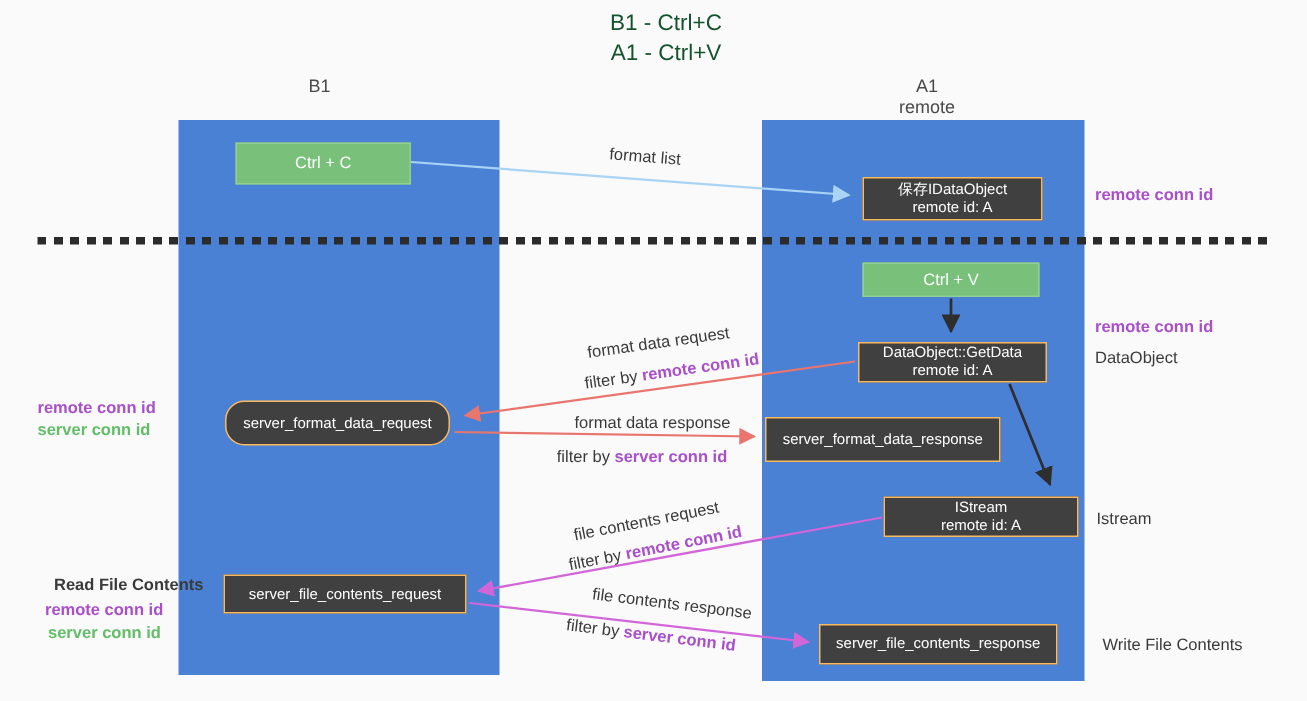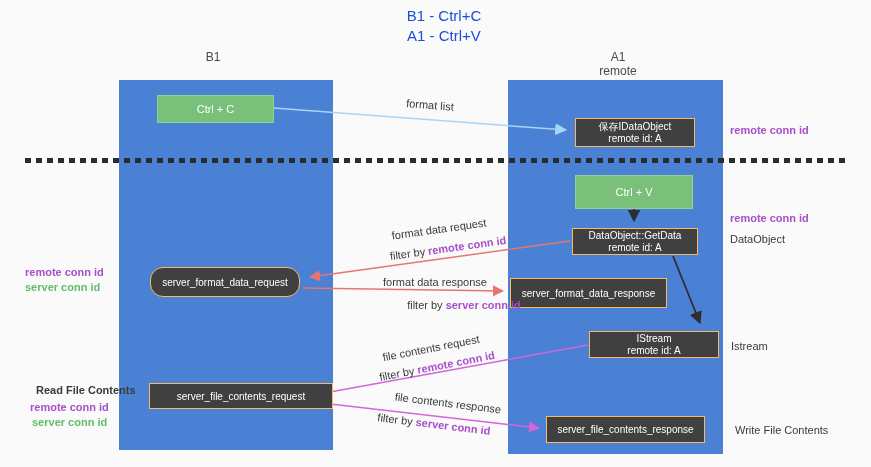--- a/index.html
+++ b/index.html
@@ -1,19 +1,19 @@
 <!DOCTYPE html>
 <html><head>
 <meta charset="utf-8">
 <style>
   html,body{margin:0;padding:0;background:#fafafa;font-family:"Liberation Sans",sans-serif;}
   .canvas{position:relative;width:871px;height:467px;background:#fafafa;overflow:hidden;}
 
   .title{position:absolute;left:344px;top:6px;width:200px;text-align:center;
-         font-size:15px;line-height:20px;color:#1d4ed8;}
+         font-size:15px;line-height:20px;color:#14532d;}
 
   .lane-header{position:absolute;width:120px;text-align:center;font-size:12px;
                line-height:14px;color:#4a4a4a;}
   .lane{position:absolute;background:#4a81d5;}
 
   .dashes{position:absolute;left:25px;top:158px;width:822px;height:5px;z-index:3;
           background:repeating-linear-gradient(90deg,#2b2b2b 0 6px,transparent 6px 11px);}
 
   svg.wires{position:absolute;left:0;top:0;z-index:4;pointer-events:none;}
 
@@ -86,21 +86,21 @@
 
   <div class="node green key" style="left:157px;top:95px;width:117px;height:28px;">
     <span class="single" style="font-size:11px;">Ctrl + C</span>
   </div>
 
   <div class="node orange" style="left:575px;top:118px;width:120px;height:29px;">
     <span class="l1">保存IDataObject</span>
     <span class="l2">remote id: A</span>
   </div>
 
-  <div class="node green key" style="left:575px;top:175px;width:118px;height:34px;">
+  <div class="node green key" style="left:575px;top:175px;width:118px;height:23px;">
     <span class="single" style="font-size:11px;">Ctrl + V</span>
   </div>
 
   <div class="node orange" style="left:572px;top:228px;width:126px;height:27px;">
     <span class="l1">DataObject::GetData</span>
     <span class="l2">remote id: A</span>
   </div>
 
   <div class="node orange" style="left:150px;top:267px;width:150px;height:30px;border-radius:13px;">
     <span class="single">server_format_data_request</span>
@@ -108,37 +108,37 @@
 
   <div class="node orange" style="left:510px;top:278px;width:157px;height:30px;">
     <span class="single">server_format_data_response</span>
   </div>
 
   <div class="node orange" style="left:589px;top:331px;width:130px;height:27px;">
     <span class="l1">IStream</span>
     <span class="l2">remote id: A</span>
   </div>
 
-  <div class="node orange" style="left:149px;top:383px;width:184px;height:26px;">
+  <div class="node orange" style="left:149px;top:383px;width:162px;height:26px;">
     <span class="single">server_file_contents_request</span>
   </div>
 
   <div class="node orange" style="left:546px;top:416px;width:159px;height:27px;">
     <span class="single">server_file_contents_response</span>
   </div>
 
   <div class="lbl edge-label r-pos4" style="left:430px;top:105px;">format list</div>
 
   <div class="lbl edge-label r-neg8" style="left:439px;top:229px;">format data request</div>
   <div class="lbl edge-label r-neg8" style="left:448px;top:248px;">
     <span class="filter-prefix">filter by</span><span class="purple">remote conn id</span>
   </div>
 
   <div class="lbl edge-label center" style="left:435px;top:282px;">format data response</div>
-  <div class="lbl edge-label center" style="left:428px;top:305px;margin-left:36px;">
+  <div class="lbl edge-label center" style="left:428px;top:305px;">
     <span class="filter-prefix">filter by</span><span class="purple">server conn id</span>
   </div>
 
   <div class="lbl edge-label r-neg11" style="left:431px;top:348px;">file contents request</div>
   <div class="lbl edge-label r-neg11" style="left:437px;top:366px;">
     <span class="filter-prefix">filter by</span><span class="purple">remote conn id</span>
   </div>
 
   <div class="lbl edge-label r-pos7" style="left:448px;top:403px;">file contents response</div>
   <div class="lbl edge-label r-pos7" style="left:434px;top:424px;">

